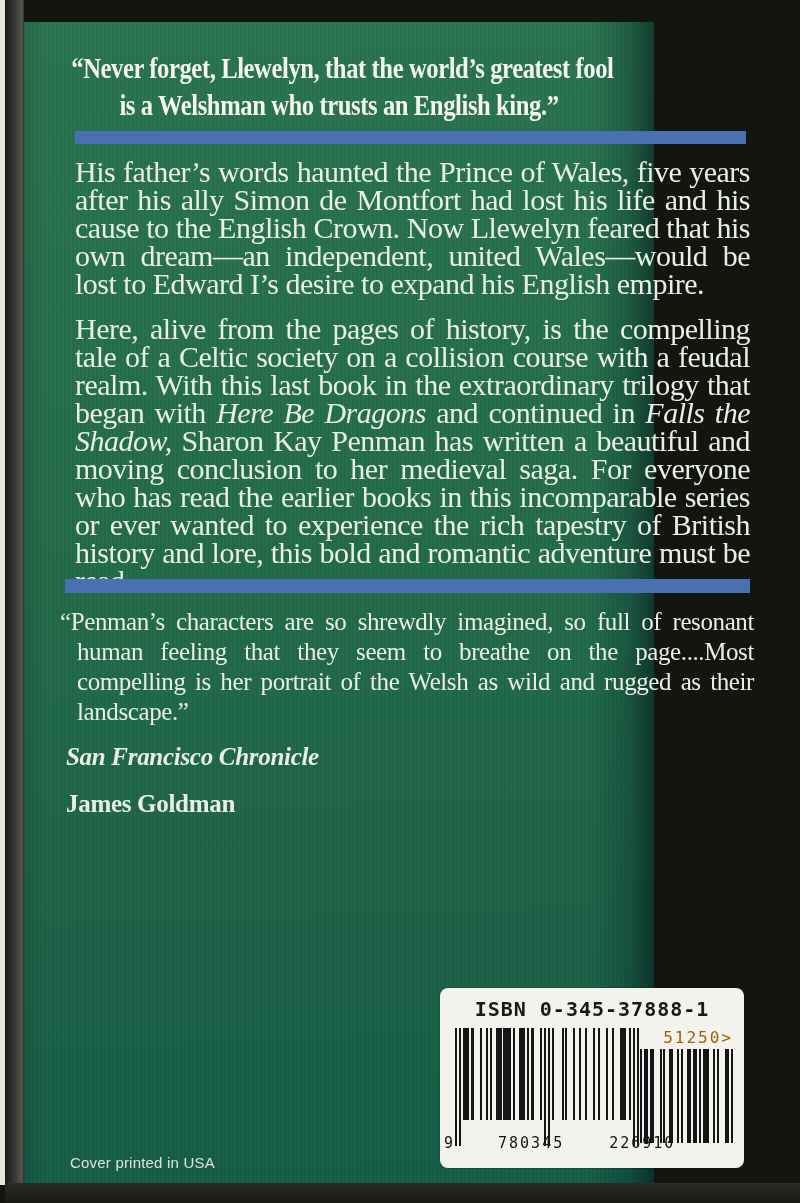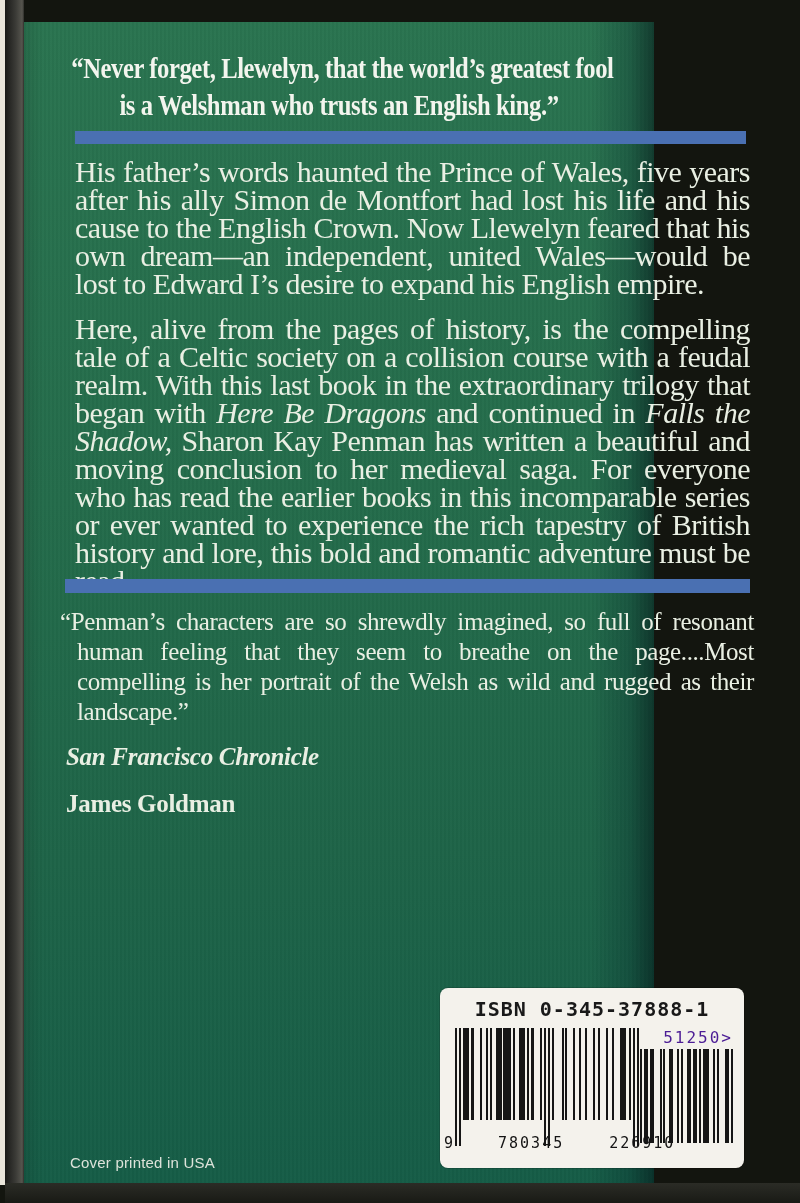--- a/index.html
+++ b/index.html
@@ -68,21 +68,21 @@
   .mod.tall{height:118px;}
   .ean-digits{
     position:absolute;bottom:-2px;left:-11px;right:0;display:flex;
     font-family:"DejaVu Sans Mono", monospace;font-size:15px;color:#141414;
   }
   .ean-digits .d-first{width:14px;}
   .ean-digits .d-group{flex:1;text-align:center;letter-spacing:2px;padding-left:45px;}
   .addon-wrap{width:94px;}
   .addon-text{
     text-align:right;font-family:"DejaVu Sans Mono", monospace;
-    font-size:16px;letter-spacing:2px;color:#4c1d95;white-space:nowrap;
+    font-size:16px;letter-spacing:2px;color:#a16207;white-space:nowrap;
   }
   .addon-bars{height:94px;margin-top:2px;}
   .addon-bars .mod{height:94px;}
   .printed-note{
     position:absolute;left:46px;top:1132px;
     font-family:"Liberation Sans", sans-serif;
     font-size:15px;color:#dde3da;letter-spacing:0.2px;
   }
 </style>
 </head>

